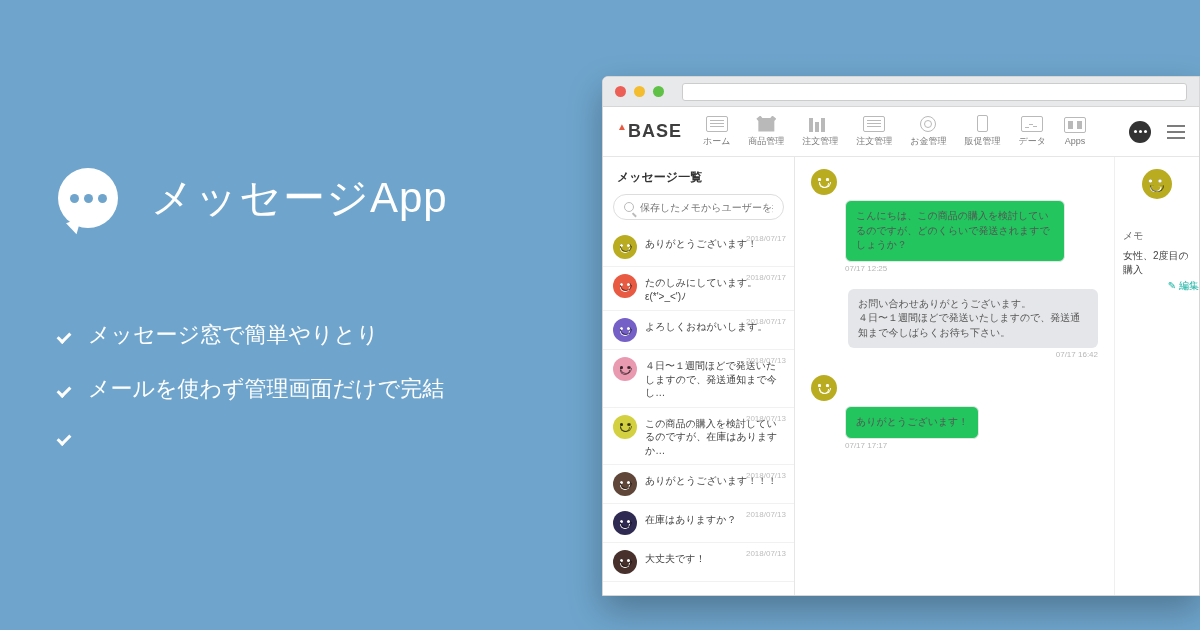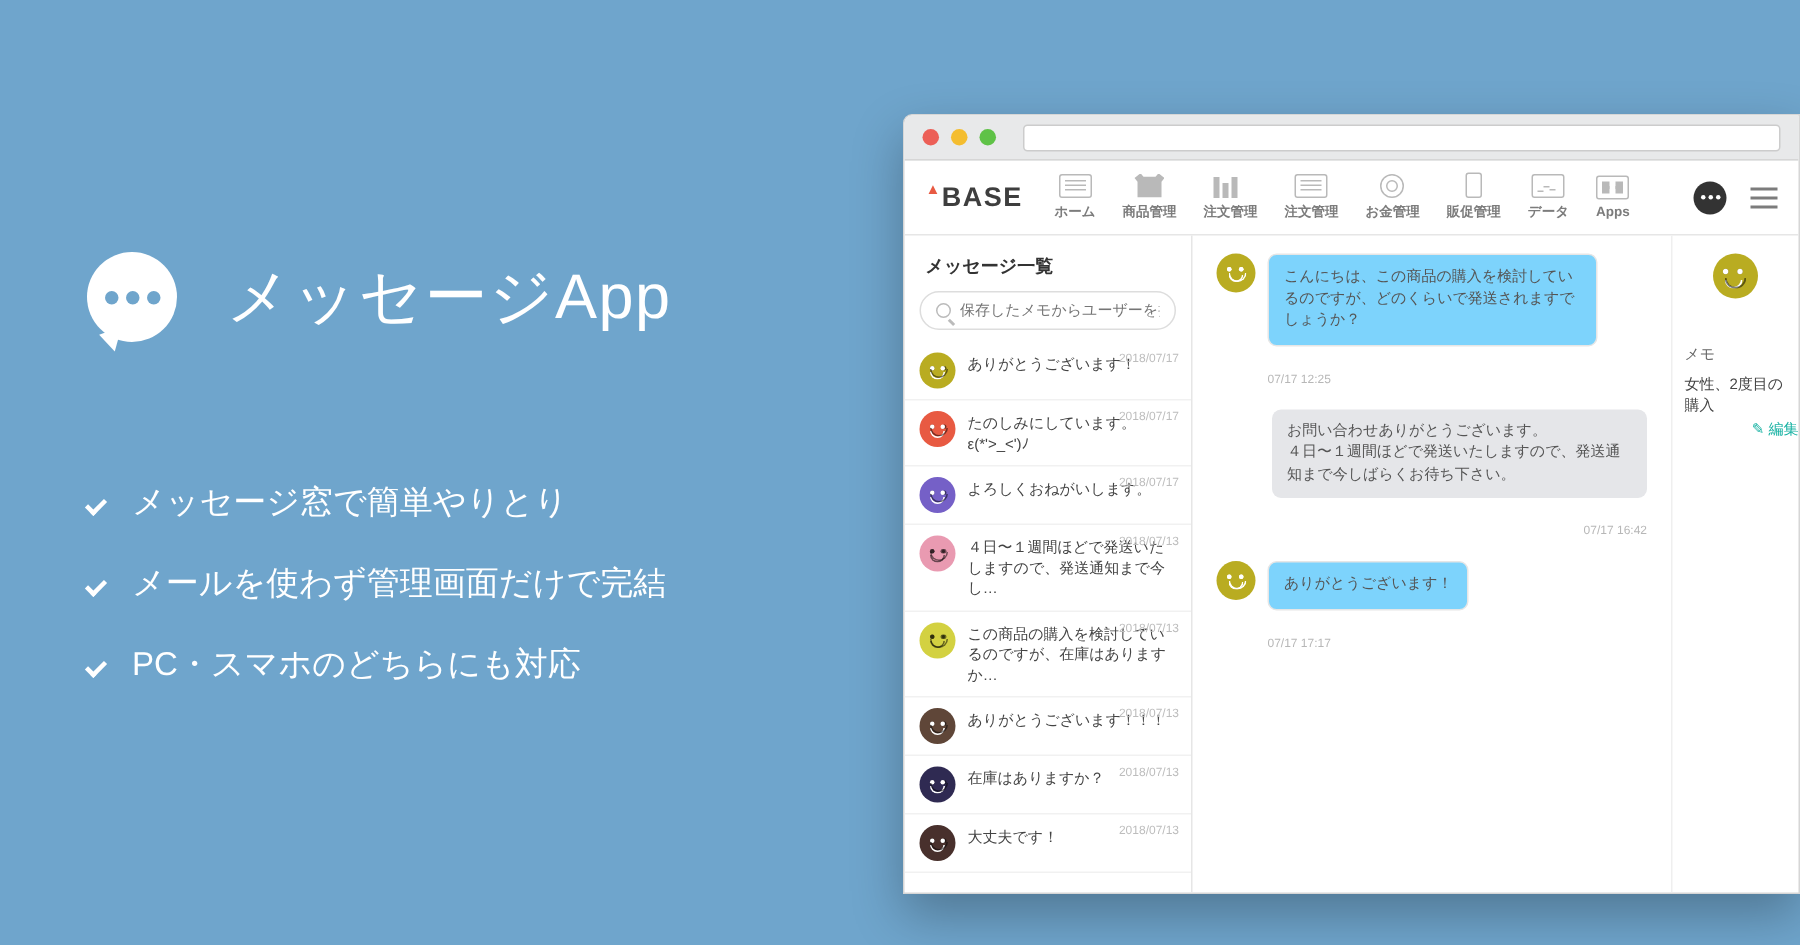--- a/index.html
+++ b/index.html
@@ -14,21 +14,21 @@
 .feature { display: flex; align-items: center; gap: 12px; font-size: 22px; margin-bottom: 24px; }
 .check { width: 18px; height: 18px; position: relative; flex-shrink: 0; }
 .check::before { content: ""; position: absolute; left: 2px; top: 4px; width: 5px; height: 10px; border: solid #fff; border-width: 0 3px 3px 0; transform: rotate(45deg); }
 .window { position: absolute; right: 0; top: 76px; width: 598px; height: 520px; background: #fff; border: 1px solid #d6d6d6; border-top-left-radius: 6px; box-shadow: 0 14px 34px rgba(0, 0, 0, 0.28); overflow: hidden; }
 .titlebar { height: 30px; background: #e8e9ea; display: flex; align-items: center; padding: 0 12px; gap: 8px; border-bottom: 1px solid #d6d6d6; }
 .tdot { width: 11px; height: 11px; border-radius: 50%; }
 .d-red { background: #ec5f57; } .d-yel { background: #f4bd2f; } .d-grn { background: #5fc247; }
 .url { flex: 1; height: 18px; background: #fff; border: 1px solid #ccc; border-radius: 3px; margin-left: 10px; }
 .navbar { height: 50px; display: flex; align-items: center; padding: 0 14px; gap: 4px; border-bottom: 1px solid #e6e6e6; }
 .brand { font-size: 18px; font-weight: 700; letter-spacing: 1px; margin-right: 10px; } .brand .b-rest { color: #3e3e3e; }
-.nav-item { display: flex; flex-direction: column; align-items: center; gap: 3px; padding: 0 7px; cursor: pointer; font-weight: bold; }
+.nav-item { display: flex; flex-direction: column; align-items: center; gap: 3px; padding: 0 7px; cursor: pointer; }
 .nav-icon { width: 22px; height: 16px; border: 1px solid #b9b9b9; border-radius: 2px; position: relative; }
 .nav-icon.lines::before { content: ""; position: absolute; left: 3px; top: 3px; right: 3px; height: 1px; background: #b9b9b9; box-shadow: 0 3px 0 #b9b9b9, 0 6px 0 #b9b9b9; }
 .nav-icon.shirt { width: 20px; height: 16px; border: none; background: #b9b9b9; clip-path: polygon(20% 0, 30% 15%, 70% 15%, 80% 0, 100% 20%, 90% 35%, 90% 100%, 10% 100%, 10% 35%, 0 20%); }
 .nav-icon.bars { border: none; display: flex; gap: 2px; align-items: flex-end; padding-bottom: 0; }
 .nav-icon.bars span { width: 4px; background: #b9b9b9; }
 .nav-icon.circle { width: 16px; height: 16px; border: 1px solid #b9b9b9; border-radius: 50%; }
 .nav-icon.circle::after { content: ""; position: absolute; inset: 3px; border: 1px solid #b9b9b9; border-radius: 50%; }
 .nav-icon.phone { width: 11px; height: 17px; border: 1px solid #b9b9b9; border-radius: 2px; }
 .nav-icon.chart::before { content:""; position:absolute; left:3px; bottom:3px; width:4px; height:1px; background:#b9b9b9; box-shadow: 4px -3px 0 #b9b9b9, 8px -1px 0 #b9b9b9; }
 .nav-icon.grid::before { content:""; position:absolute; inset:3px; background: linear-gradient(#b9b9b9,#b9b9b9) 0 0/5px 5px no-repeat, linear-gradient(#b9b9b9,#b9b9b9) 100% 0/5px 5px no-repeat, linear-gradient(#b9b9b9,#b9b9b9) 0 100%/5px 5px no-repeat, linear-gradient(#b9b9b9,#b9b9b9) 100% 100%/5px 5px no-repeat; border:none; }
@@ -53,23 +53,23 @@
 .face::after { content: ""; position: absolute; bottom: 28%; left: 30%; width: 10px; height: 5px; border: 1.5px solid rgba(0,0,0,0.5); border-top: none; border-radius: 0 0 10px 10px; }
 .row-txt { flex: 1; font-size: 10px; color: #444; line-height: 1.35; padding-top: 2px; }
 .row-date { position: absolute; top: 6px; right: 8px; font-size: 8px; color: #bdbdbd; }
 .chat { flex: 1; padding: 12px 16px 0; position: relative; }
 .msg-row { display: flex; align-items: flex-start; gap: 8px; margin-bottom: 16px; }
 .msg-ava { width: 26px; height: 26px; border-radius: 50%; background: #b9ac21; flex-shrink: 0; }
 .msg-ava .face::before { background: #fff; box-shadow: 8px 0 0 #fff; }
 .msg-ava .face::after { border-color: #fff; }
 .msg-col { display: flex; flex-direction: column; }
 .msg-bubble { border-radius: 6px; padding: 8px 10px; font-size: 10px; line-height: 1.45; max-width: 220px; }
-.m-in { background: #7dd3fc; border: 1px solid #e6e6e6; color: #555; }
+.m-in { background: #22c55e; border: 1px solid #e6e6e6; color: #555; margin-top: 31px; }
 .m-out { background: #e5e6e9; color: #555; max-width: 250px; }
-.ts { font-size: 8px; color: #b7b7b7; margin-top: 17px; }
+.ts { font-size: 8px; color: #b7b7b7; margin-top: 2px; }
 .memo { width: 85px; border-left: 1px solid #efefef; padding: 12px 8px 0; position: relative; }
 .memo-ava { width: 30px; height: 30px; border-radius: 50%; background: #b9ac21; margin: 0 auto 30px; }
 .memo-label { font-size: 10px; color: #666; margin-bottom: 6px; }
 .memo-body { font-size: 10px; color: #444; }
 .edit { position: absolute; right: 0; top: 122px; font-size: 10px; color: #17b2a3; }
 </style>
 </head>
 <body>
 
 <div class="hero">
@@ -86,21 +86,20 @@
   <div class="feature">
       <span class="check"></span>
       <span>メッセージ窓で簡単やりとり</span>
     </div>
   <div class="feature">
       <span class="check"></span>
       <span>メールを使わず管理画面だけで完結</span>
     </div>
   <div class="feature">
       <span class="check"></span>
-      <span>PC・スマホのどちらにも対応</span>
     </div>
 </div>
 
 <div class="window">
   <div class="titlebar">
     <div class="tdot d-red"></div>
     <div class="tdot d-yel"></div>
     <div class="tdot d-grn"></div>
     <div class="url"></div>
   </div>

